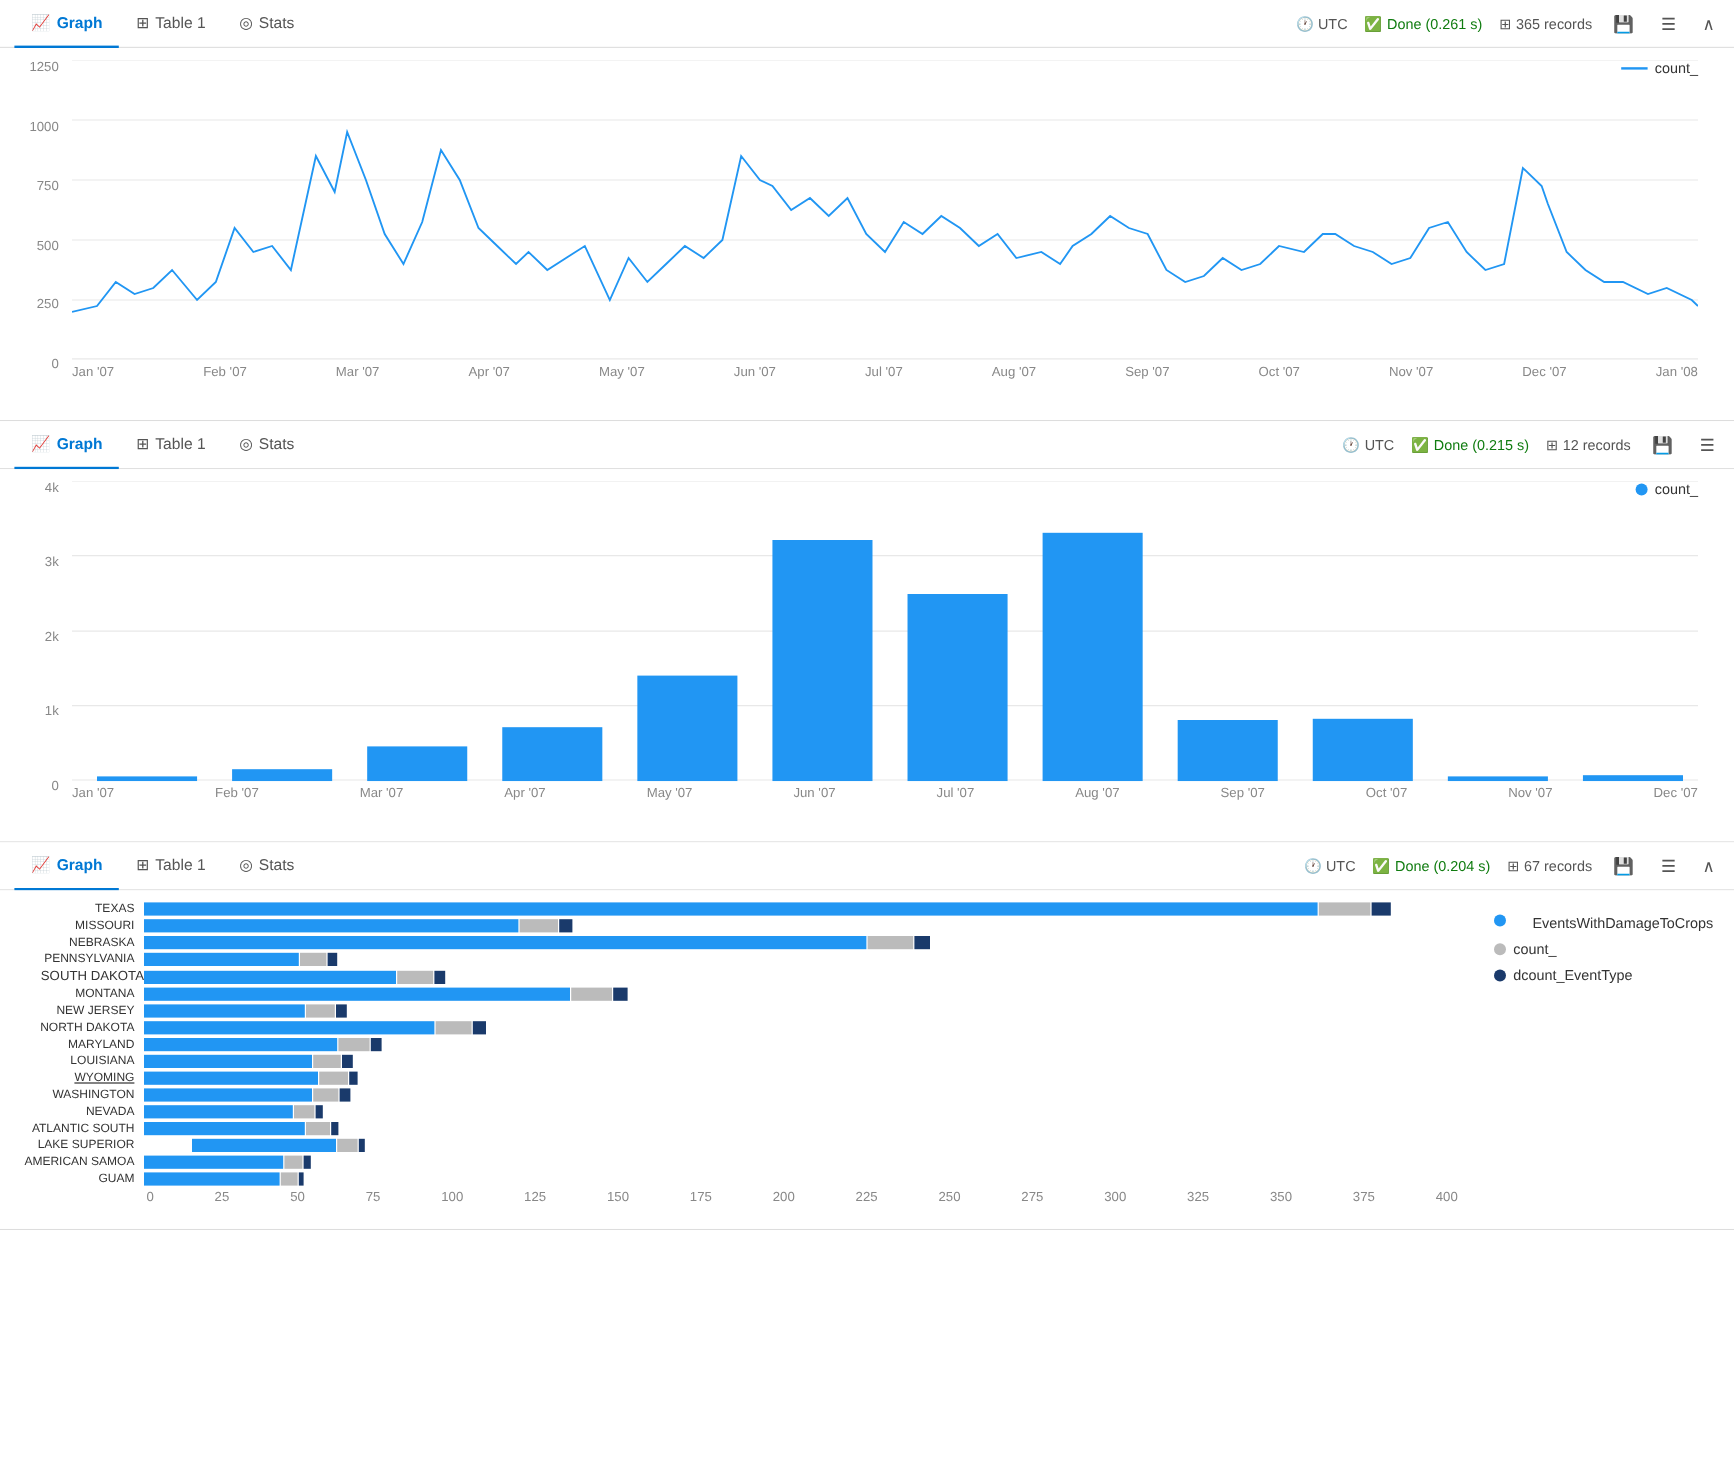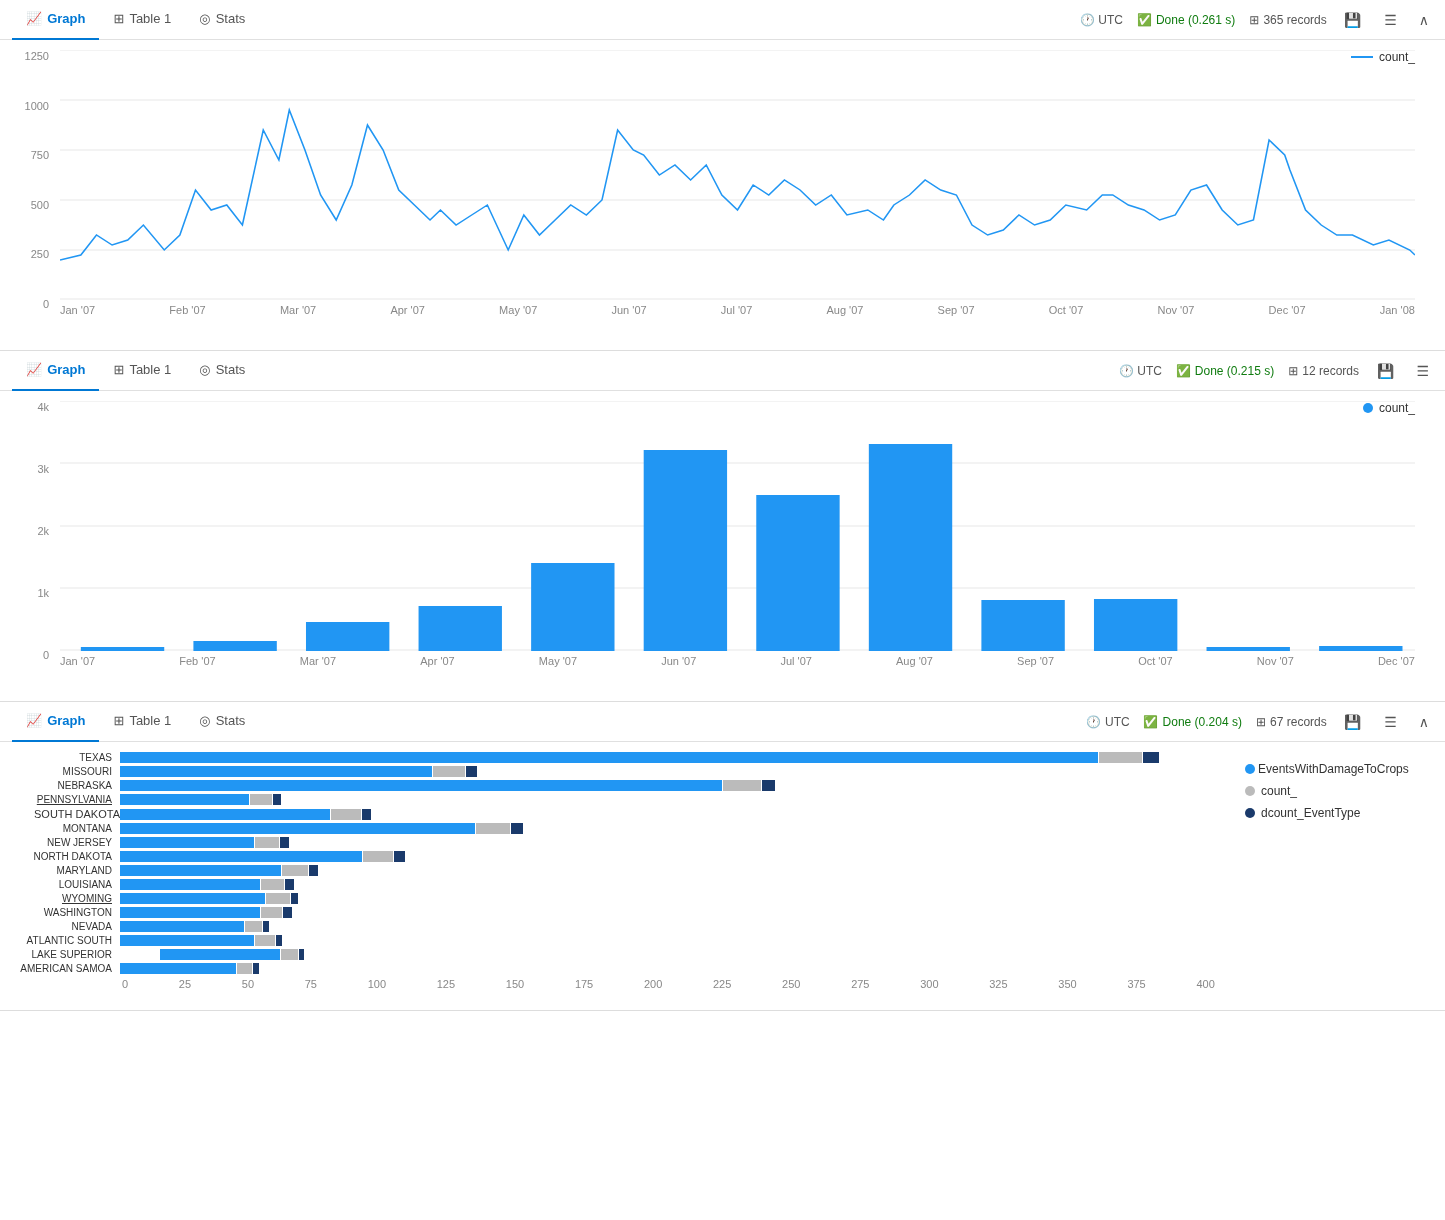--- a/index.html
+++ b/index.html
@@ -241,21 +241,21 @@
             </div>
           </div>
           <div style="display: flex; align-items: center; margin-bottom: 3px;">
             <div style="width: 110px; text-align: right; padding-right: 8px; font-size: 10px; color: rgb(51, 51, 51); flex-shrink: 0;">NEBRASKA</div>
             <div style="display: flex; align-items: center; gap: 1px; flex: 1 1 0%; position: relative;">
               <div style="height: 11px; background: rgb(33, 150, 243); width: 602px;"></div>
               <div style="height: 11px; background: rgb(187, 187, 187); width: 37.625px;"></div>
               <div style="height: 11px; background: rgb(26, 58, 107); width: 12.9px;"></div>
             </div>
           </div>
-          <div style="display: flex; align-items: center; margin-bottom: 3px; text-decoration: underline;">
+          <div style="display: flex; align-items: center; margin-bottom: 3px;">
             <div style="width: 110px; text-align: right; padding-right: 8px; font-size: 10px; color: rgb(51, 51, 51); flex-shrink: 0;">PENNSYLVANIA</div>
             <div style="display: flex; align-items: center; gap: 1px; flex: 1 1 0%; position: relative;">
               <div style="height: 11px; background: rgb(33, 150, 243); width: 129px;"></div>
               <div style="height: 11px; background: rgb(187, 187, 187); width: 21.5px;"></div>
               <div style="height: 11px; background: rgb(26, 58, 107); width: 8.6px;"></div>
             </div>
           </div>
           <div style="display: flex; align-items: center; margin-bottom: 3px;">
             <div style="width: 110px; text-align: right; padding-right: 0; font-size: 11px; color: rgb(51, 51, 51); flex-shrink: 0;">SOUTH DAKOTA</div>
             <div style="display: flex; align-items: center; gap: 1px; flex: 1 1 0%; position: relative;">
@@ -343,20 +343,28 @@
               <div style="height: 11px; background: rgb(187, 187, 187); width: 16.125px;"></div>
               <div style="height: 11px; background: rgb(26, 58, 107); width: 5.375px;"></div>
             </div>
           </div>
           <div style="display: flex; align-items: center; margin-bottom: 3px;">
             <div style="width: 110px; text-align: right; padding-right: 8px; font-size: 10px; color: rgb(51, 51, 51); flex-shrink: 0;">AMERICAN SAMOA</div>
             <div style="display: flex; align-items: center; gap: 1px; flex: 1 1 0%; position: relative;">
               <div style="height: 11px; background: rgb(33, 150, 243); width: 116.1px;"></div>
               <div style="height: 11px; background: rgb(187, 187, 187); width: 15.05px;"></div>
               <div style="height: 11px; background: rgb(26, 58, 107); width: 5.375px;"></div>
+            </div>
+          </div>
+          <div style="display: flex; align-items: center; margin-bottom: 3px;">
+            <div style="width: 110px; text-align: right; padding-right: 8px; font-size: 10px; color: rgb(51, 51, 51); flex-shrink: 0;">GUAM</div>
+            <div style="display: flex; align-items: center; gap: 1px; flex: 1 1 0%; position: relative;">
+              <div style="height: 11px; background: rgb(33, 150, 243); width: 112.875px;"></div>
+              <div style="height: 11px; background: rgb(187, 187, 187); width: 13.975px;"></div>
+              <div style="height: 11px; background: rgb(26, 58, 107); width: 4.3px;"></div>
             </div>
           </div>
         </div>
 
       <div style="display:flex;padding-left:112px;font-size:11px;color:#888;margin-top:4px;justify-content:space-between;padding-right:20px;">
         <span>0</span>
         <span>25</span>
         <span>50</span>
         <span>75</span>
         <span>100</span>
@@ -369,21 +377,21 @@
         <span>275</span>
         <span>300</span>
         <span>325</span>
         <span>350</span>
         <span>375</span>
         <span>400</span>
       </div>
     </div>
 
     <div style="width:200px;padding-top:10px;font-size:12px;flex-shrink:0;">
-      <div style="display:flex;align-items:center;gap:3px;margin-bottom:8px;">
+      <div style="display:flex;align-items:flex-start;gap:22px;margin-bottom:8px;">
         <div style="width:10px;height:10px;border-radius:50%;background:#2196f3;"></div>
         <span>EventsWithDamageToCrops</span>
       </div>
       <div style="display:flex;align-items:center;gap:6px;margin-bottom:8px;">
         <div style="width:10px;height:10px;border-radius:50%;background:#bbb;"></div>
         <span>count_</span>
       </div>
       <div style="display:flex;align-items:center;gap:6px;margin-bottom:8px;">
         <div style="width:10px;height:10px;border-radius:50%;background:#1a3a6b;"></div>
         <span>dcount_EventType</span>

